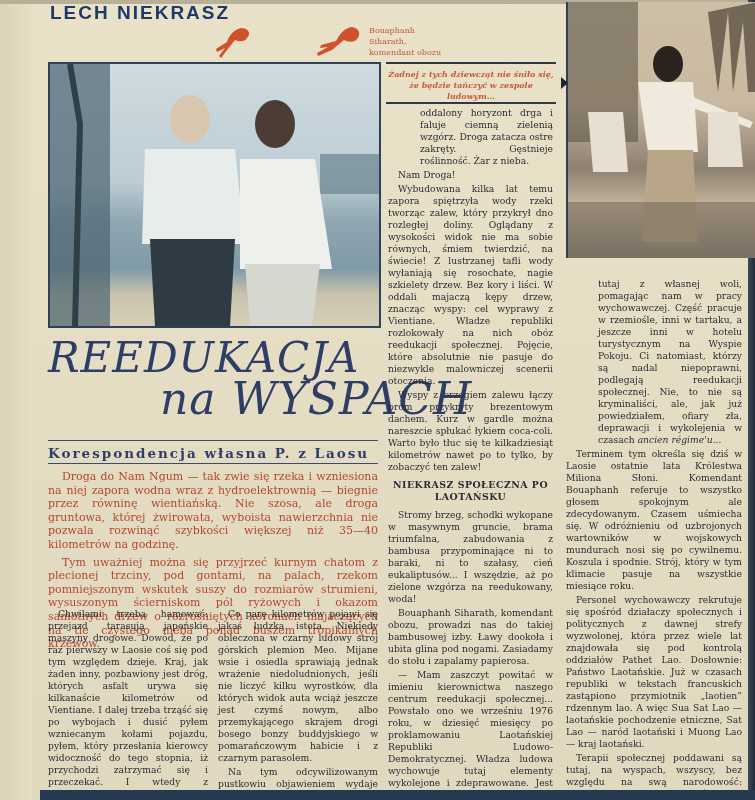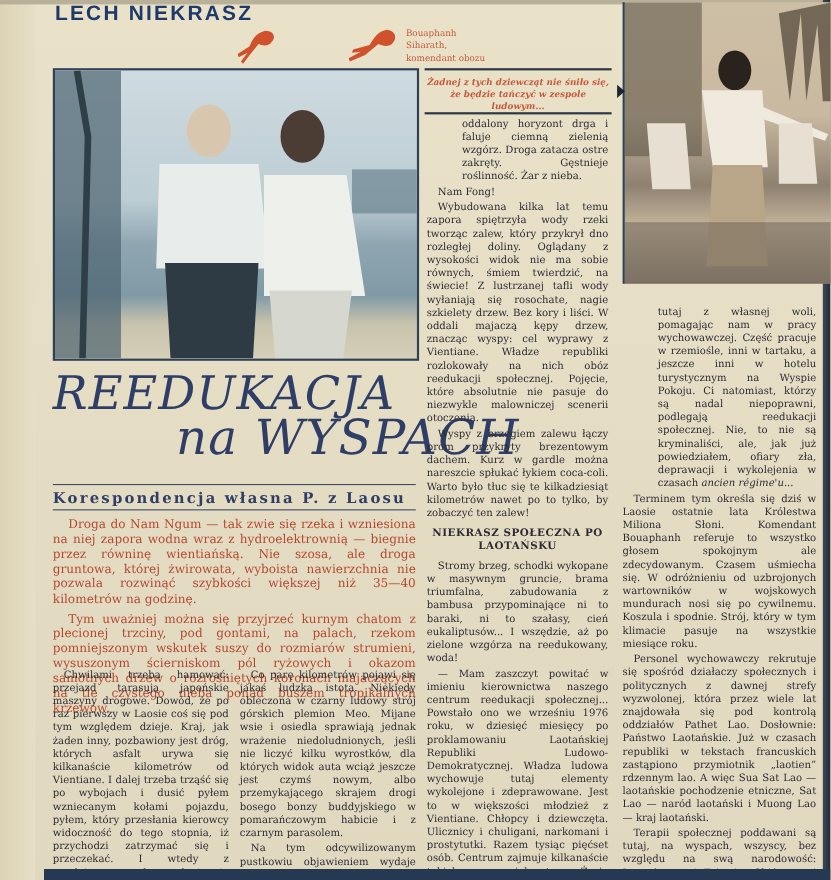--- a/index.html
+++ b/index.html
@@ -97,25 +97,26 @@
   </div>
 
   <div class="col" style="left:218px;top:608px;width:160px;">
     <p>Co parę kilometrów pojawi się jakaś ludzka istota. Niekiedy obleczona w czarny ludowy strój górskich plemion Meo. Mijane wsie i osiedla sprawiają jednak wrażenie niedoludnionych, jeśli nie liczyć kilku wyrostków, dla których widok auta wciąż jeszcze jest czymś nowym, albo przemykającego skrajem drogi bosego bonzy buddyjskiego w pomarańczowym habicie i z czarnym parasolem.</p>
     <p>Na tym odcywilizowanym pustkowiu objawieniem wydaje się słup linii wysokiego napięcia, budynek nowej szkoły, czy rower.</p>
 
   </div>
 
   <div class="col" style="left:388px;top:107px;width:165px;">
     <p class="noindent">oddalony horyzont drga i faluje ciemną zielenią wzgórz. Droga zatacza ostre zakręty. Gęstnieje roślinność. Żar z nieba.</p>
-    <p>Nam Fong!</p>
+    <p>Nam Droga!</p>
     <p>Wybudowana kilka lat temu zapora spiętrzyła wody rzeki tworząc zalew, który przykrył dno rozległej doliny. Oglądany z wysokości widok nie ma sobie równych, śmiem twierdzić, na świecie! Z lustrzanej tafli wody wyłaniają się rosochate, nagie szkielety drzew. Bez kory i liści. W oddali majaczą kępy drzew, znacząc wyspy: cel wyprawy z Vientiane. Władze republiki rozlokowały na nich obóz reedukacji społecznej. Pojęcie, które absolutnie nie pasuje do niezwykle malowniczej scenerii otoczenia.</p>
     <p>Wyspy z brzegiem zalewu łączy prom przykryty brezentowym dachem. Kurz w gardle można nareszcie spłukać łykiem coca-coli. Warto było tłuc się te kilkadziesiąt kilometrów nawet po to tylko, by zobaczyć ten zalew!</p>
     <h4>NIEKRASZ SPOŁECZNA PO LAOTAŃSKU</h4>
     <p>Stromy brzeg, schodki wykopane w masywnym gruncie, brama triumfalna, zabudowania z bambusa przypominające ni to baraki, ni to szałasy, cień eukaliptusów... I wszędzie, aż po zielone wzgórza na reedukowany, woda!</p>
+    <p>Bouaphanh Siharath, komendant obozu, prowadzi nas do takiej bambusowej izby. Ławy dookoła i ubita glina pod nogami. Zasiadamy do stołu i zapalamy papierosa.</p>
     <p>— Mam zaszczyt powitać w imieniu kierownictwa naszego centrum reedukacji społecznej... Powstało ono we wrześniu 1976 roku, w dziesięć miesięcy po proklamowaniu Laotańskiej Republiki Ludowo-Demokratycznej. Władza ludowa wychowuje tutaj elementy wykolejone i zdeprawowane. Jest to w większości młodzież z Vientiane. Chłopcy i dziewczęta. Ulicznicy i chuligani, narkomani i prostytutki. Razem tysiąc pięćset osób. Centrum zajmuje kilkanaście takich wysp jak ta... Życie zorganizowane jest tutaj na sposób wojskowy. Mamy piętnaście kompanii. Stosowanym środkiem wychowawczym jest praca. Osiągane przez nas wyniki wychowawcze są zadowalające. Wiele sióstr i braci, jak nazywamy reedukowany tutaj element, wykazuje wolę powrotu do społeczeństwa. Wielu opuściło już nasze centrum ze świadomością, że byli dotychczas ofiarą plag społecznych i destruktywnego wpływu poprzedniego ustroju. Wyzwoliliśmy już blisko osiemset osób. Chcę także powiedzieć, że sporo osób zostaje</p>
   </div>
 
   <div class="col" style="left:566px;top:278px;width:176px;">
     <p class="noindent"><span>tutaj z własnej woli, pomagając nam w pracy wychowawczej. Część pracuje w rzemiośle, inni w tartaku, a jeszcze inni w hotelu turystycznym na Wyspie Pokoju. Ci natomiast, którzy są nadal niepoprawni, podlegają reedukacji społecznej. Nie, to nie są kryminaliści, ale, jak już powiedziałem, ofiary zła, deprawacji i wykolejenia w czasach</span> <span class="it">ancien régime'u...</span></p>
     <p>Terminem tym określa się dziś w Laosie ostatnie lata Królestwa Miliona Słoni. Komendant Bouaphanh referuje to wszystko głosem spokojnym ale zdecydowanym. Czasem uśmiecha się. W odróżnieniu od uzbrojonych wartowników w wojskowych mundurach nosi się po cywilnemu. Koszula i spodnie. Strój, który w tym klimacie pasuje na wszystkie miesiące roku.</p>
     <p>Personel wychowawczy rekrutuje się spośród działaczy społecznych i politycznych z dawnej strefy wyzwolonej, która przez wiele lat znajdowała się pod kontrolą oddziałów Pathet Lao. Dosłownie: Państwo Laotańskie. Już w czasach republiki w tekstach francuskich zastąpiono przymiotnik „laotien” rdzennym lao. A więc Sua Sat Lao — laotańskie pochodzenie etniczne, Sat Lao — naród laotański i Muong Lao — kraj laotański.</p>
     <p>Terapii społecznej poddawani są tutaj, na wyspach, wszyscy, bez względu na swą narodowość: Laotańczycy i Tajowie, Chińczycy i Wietnamczycy. Wiek reedukowanych waha się od 15 do 60 lat. Przeważają jednak zdecydowanie młodzi. Przebywają tu od półtora roku. Zdarza się, iż sami rodzice występują do władz z prośbą o umieszczenie syna bądź córki na wyspach. Tak postąpił towarzyszący nam tutaj pracownik ministerstwa kultury, Chane Fong, którego syn na życzenie ojca znalazł się tutaj w charakterze reedukowanego.</p>
 
   </div>

